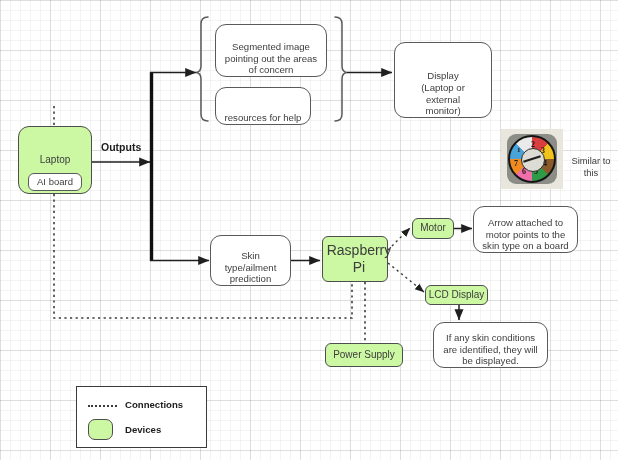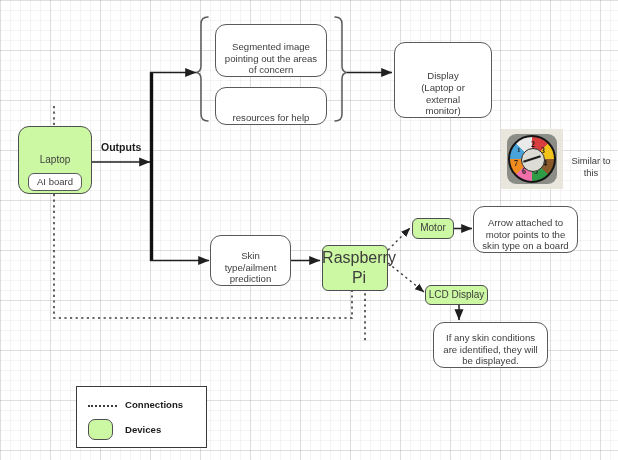--- a/index.html
+++ b/index.html
@@ -155,36 +155,39 @@
   <div class="node pill" style="left:28px;top:173px;width:54px;height:18px;font-size:9.5px;background:#ffffff;">
     <span>AI board</span>
   </div>
 
   <div class="label-bold" style="left:101px;top:141px;font-size:10.5px;">Outputs</div>
 
   <div class="node rounded" style="left:215px;top:24px;width:112px;height:53px;font-size:9.6px;padding:0 5px;">
     <span>Segmented image pointing out the areas of concern</span>
   </div>
 
-  <div class="node rounded" style="left:215px;top:87px;width:112px;height:38px;font-size:9.6px;padding:0 5px;">
+  <div class="node rounded" style="left:215px;top:87px;width:96px;height:38px;font-size:9.6px;padding:0 5px;">
     <span>resources for help</span>
   </div>
 
   <div class="node rounded" style="left:394px;top:42px;width:98px;height:76px;font-size:9.6px;padding:0 16px;">
     <span>Display (Laptop or external monitor)</span>
   </div>
 
   <div class="node rounded" style="left:210px;top:235px;width:81px;height:51px;font-size:9.6px;padding:0 4px;">
     <span>Skin type/ailment prediction</span>
   </div>
 
-  <div class="node device pill" style="left:322px;top:245px;width:66px;height:46px;font-size:16px;padding-left:8px;">
+  <div class="node device pill" style="left:322px;top:236px;width:66px;height:46px;font-size:14px;padding-left:8px;">
     <span>Raspberry Pi</span>
   </div>
 
+  <div class="node device pill" style="left:325px;top:343px;width:78px;height:24px;font-size:10px;">
+    <span>Power Supply</span>
+  </div>
 
   <div class="node device pill" style="left:412px;top:218px;width:42px;height:21px;font-size:10px;">
     <span>Motor</span>
   </div>
 
   <div class="node rounded" style="left:473px;top:206px;width:105px;height:47px;font-size:9.6px;padding:0 4px;">
     <span>Arrow attached to motor points to the skin type on a board</span>
   </div>
 
   <div class="node device pill" style="left:425px;top:285px;width:63px;height:20px;font-size:10px;">

